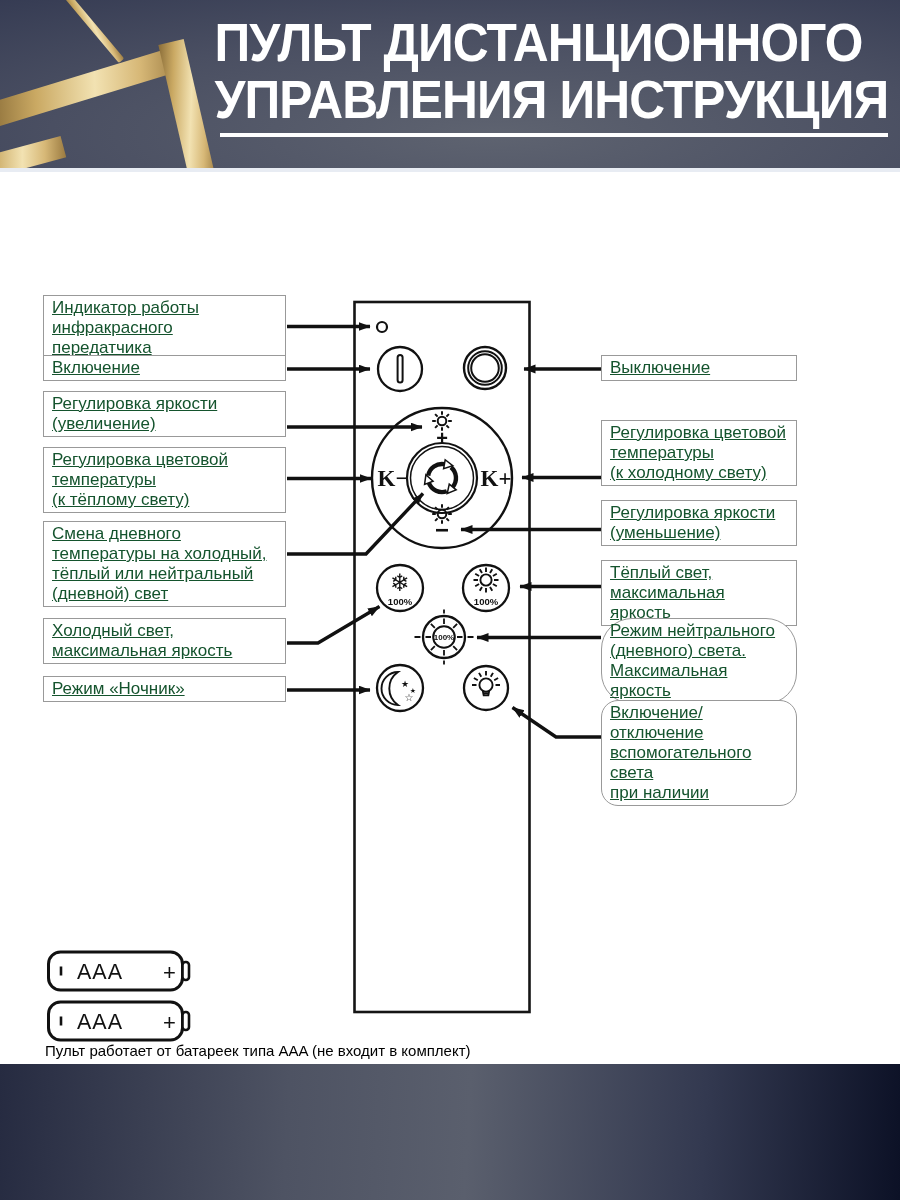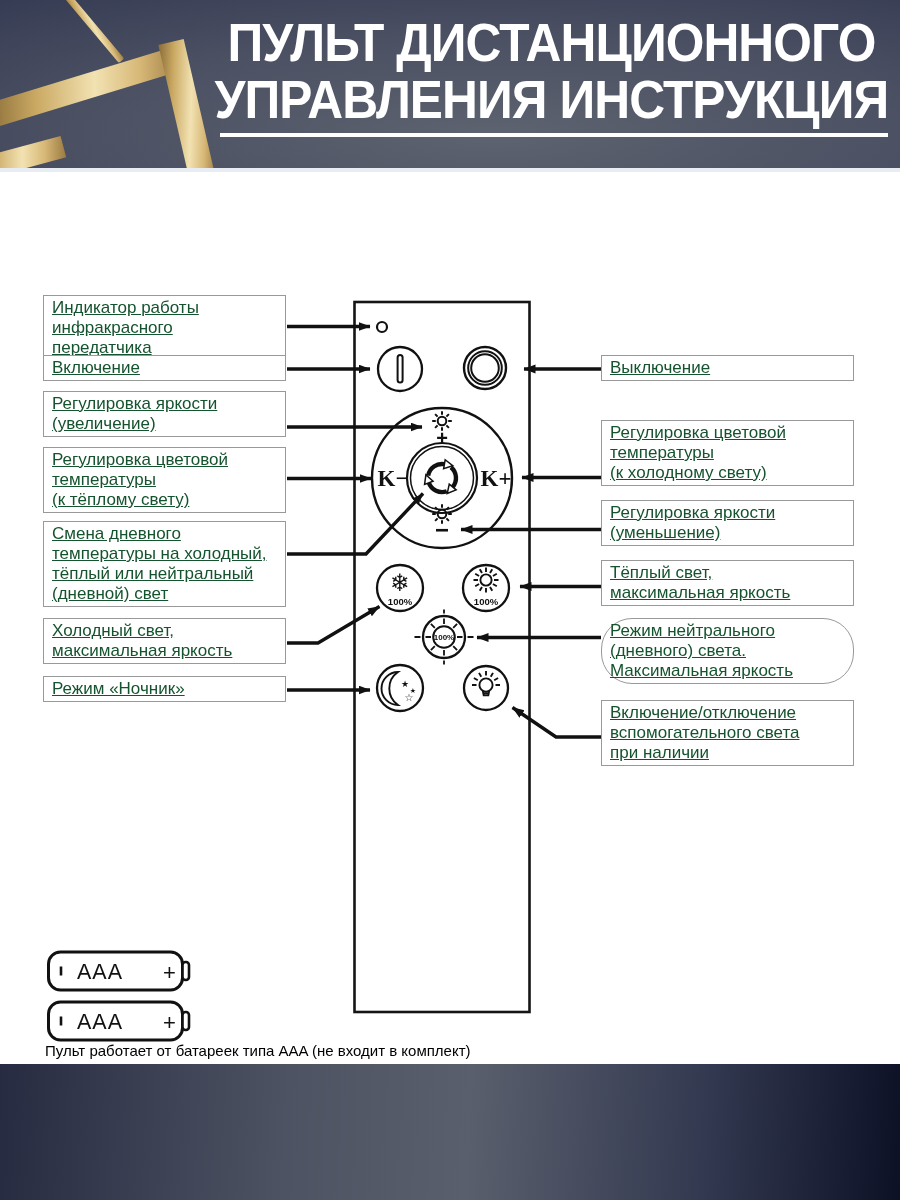--- a/index.html
+++ b/index.html
@@ -2,35 +2,35 @@
 <html lang="ru"><head>
 <meta charset="utf-8">
 <style>
   html,body{margin:0;padding:0;background:#fff;}
   .page{position:relative;width:900px;height:1200px;background:#ffffff;overflow:hidden;
         font-family:"Liberation Sans",sans-serif;color:#111;}
   
   .header{position:absolute;left:0;top:0;width:900px;height:168px;overflow:hidden;
           background:radial-gradient(130% 160% at 55% 80%, #5e6370 0%, #4a4f62 38%, #343a52 68%, #141a30 100%);}
   .header-strip{position:absolute;left:0;top:168px;width:900px;height:4px;background:#e8ecf3;}
-  .hdr-text{position:absolute;right:12px;top:14px;text-align:center;color:#fff;}
+  .hdr-text{position:absolute;right:12px;top:14px;text-align:left;color:#fff;}
   .hdr-line{font-weight:bold;font-size:54px;line-height:57px;letter-spacing:-1px;
             transform:scaleX(0.92);transform-origin:100% 50%;white-space:nowrap;}
   .hdr-underline{position:absolute;right:12px;top:133px;width:668px;height:4px;background:#fff;}
   .gold{position:absolute;background:linear-gradient(105deg,#8a6d38 0%,#caa963 25%,#f2e2b2 55%,#d7b877 78%,#9a7a40 100%);}
   .gold-rod{left:57px;top:-12px;width:7px;height:95px;transform:rotate(-40deg);transform-origin:50% 0;border-radius:2px;}
   .gold-barA{left:-22px;top:46px;width:198px;height:25px;transform:rotate(-17deg);transform-origin:100% 0;}
   .gold-barB{left:158px;top:42px;width:26px;height:148px;transform:rotate(-13deg);transform-origin:50% 0;}
   .gold-barC{left:-30px;top:148px;width:95px;height:22px;transform:rotate(-15deg);}
   
   .section-title{position:absolute;left:42px;top:249px;font-size:32px;font-weight:bold;color:#161616;letter-spacing:0;}
   .lbox{position:absolute;box-sizing:border-box;border:1.6px solid #999;background:#fff;
         font-size:17px;line-height:20px;padding:2px 8px;white-space:pre-line;color:#14532d;text-decoration:underline;}
   .lbox.left{left:43px;width:243px;}
-  .lbox.right{left:601px;width:253px;}
+  .lbox.right{left:601px;width:196px;}
   svg.diagram{position:absolute;left:0;top:172px;pointer-events:none;}
   svg.diagram text{font-family:"Liberation Sans",sans-serif;fill:#111;}
   svg.diagram text.serif{font-family:"Liberation Serif",serif;font-weight:bold;}
   svg.diagram text.glyph{font-family:"DejaVu Sans",sans-serif;}
   .footer-note{position:absolute;left:45px;top:1042px;font-size:15px;color:#000000;}
   .footer-bar{position:absolute;left:0;top:1064px;width:900px;height:136px;
           background:linear-gradient(93deg,#262b41 0%,#4e5363 32%,#5a5f6d 52%,#333950 78%,#0c1126 100%);}
 </style>
 </head>
 <body>
@@ -71,21 +71,21 @@
   <div class="lbox right" style="top:420px;">Регулировка цветовой
 температуры
 (к холодному свету)</div>
   <div class="lbox right" style="top:500px;">Регулировка яркости
 (уменьшение)</div>
   <div class="lbox right" style="top:560px;">Тёплый свет,
 максимальная яркость</div>
   <div class="lbox right" style="top:618px;border-radius:31px;">Режим нейтрального
 (дневного) света.
 Максимальная яркость</div>
-  <div class="lbox right" style="top:700px;">Включение/отключение
+  <div class="lbox right" style="top:700px;border-radius:17px;">Включение/отключение
 вспомогательного света
 при наличии</div>
 
   <svg class="diagram" width="900" height="908" viewBox="0 172 900 908">
     <defs>
       <marker id="arw" markerUnits="userSpaceOnUse" markerWidth="13" markerHeight="10" refX="11.5" refY="4.5" orient="auto">
         <path d="M0,0 L12,4.5 L0,9 Z" fill="#111"></path>
       </marker>
       <g id="sun8" fill="none" stroke="#111" stroke-width="2">
         <circle r="4.3"></circle>

